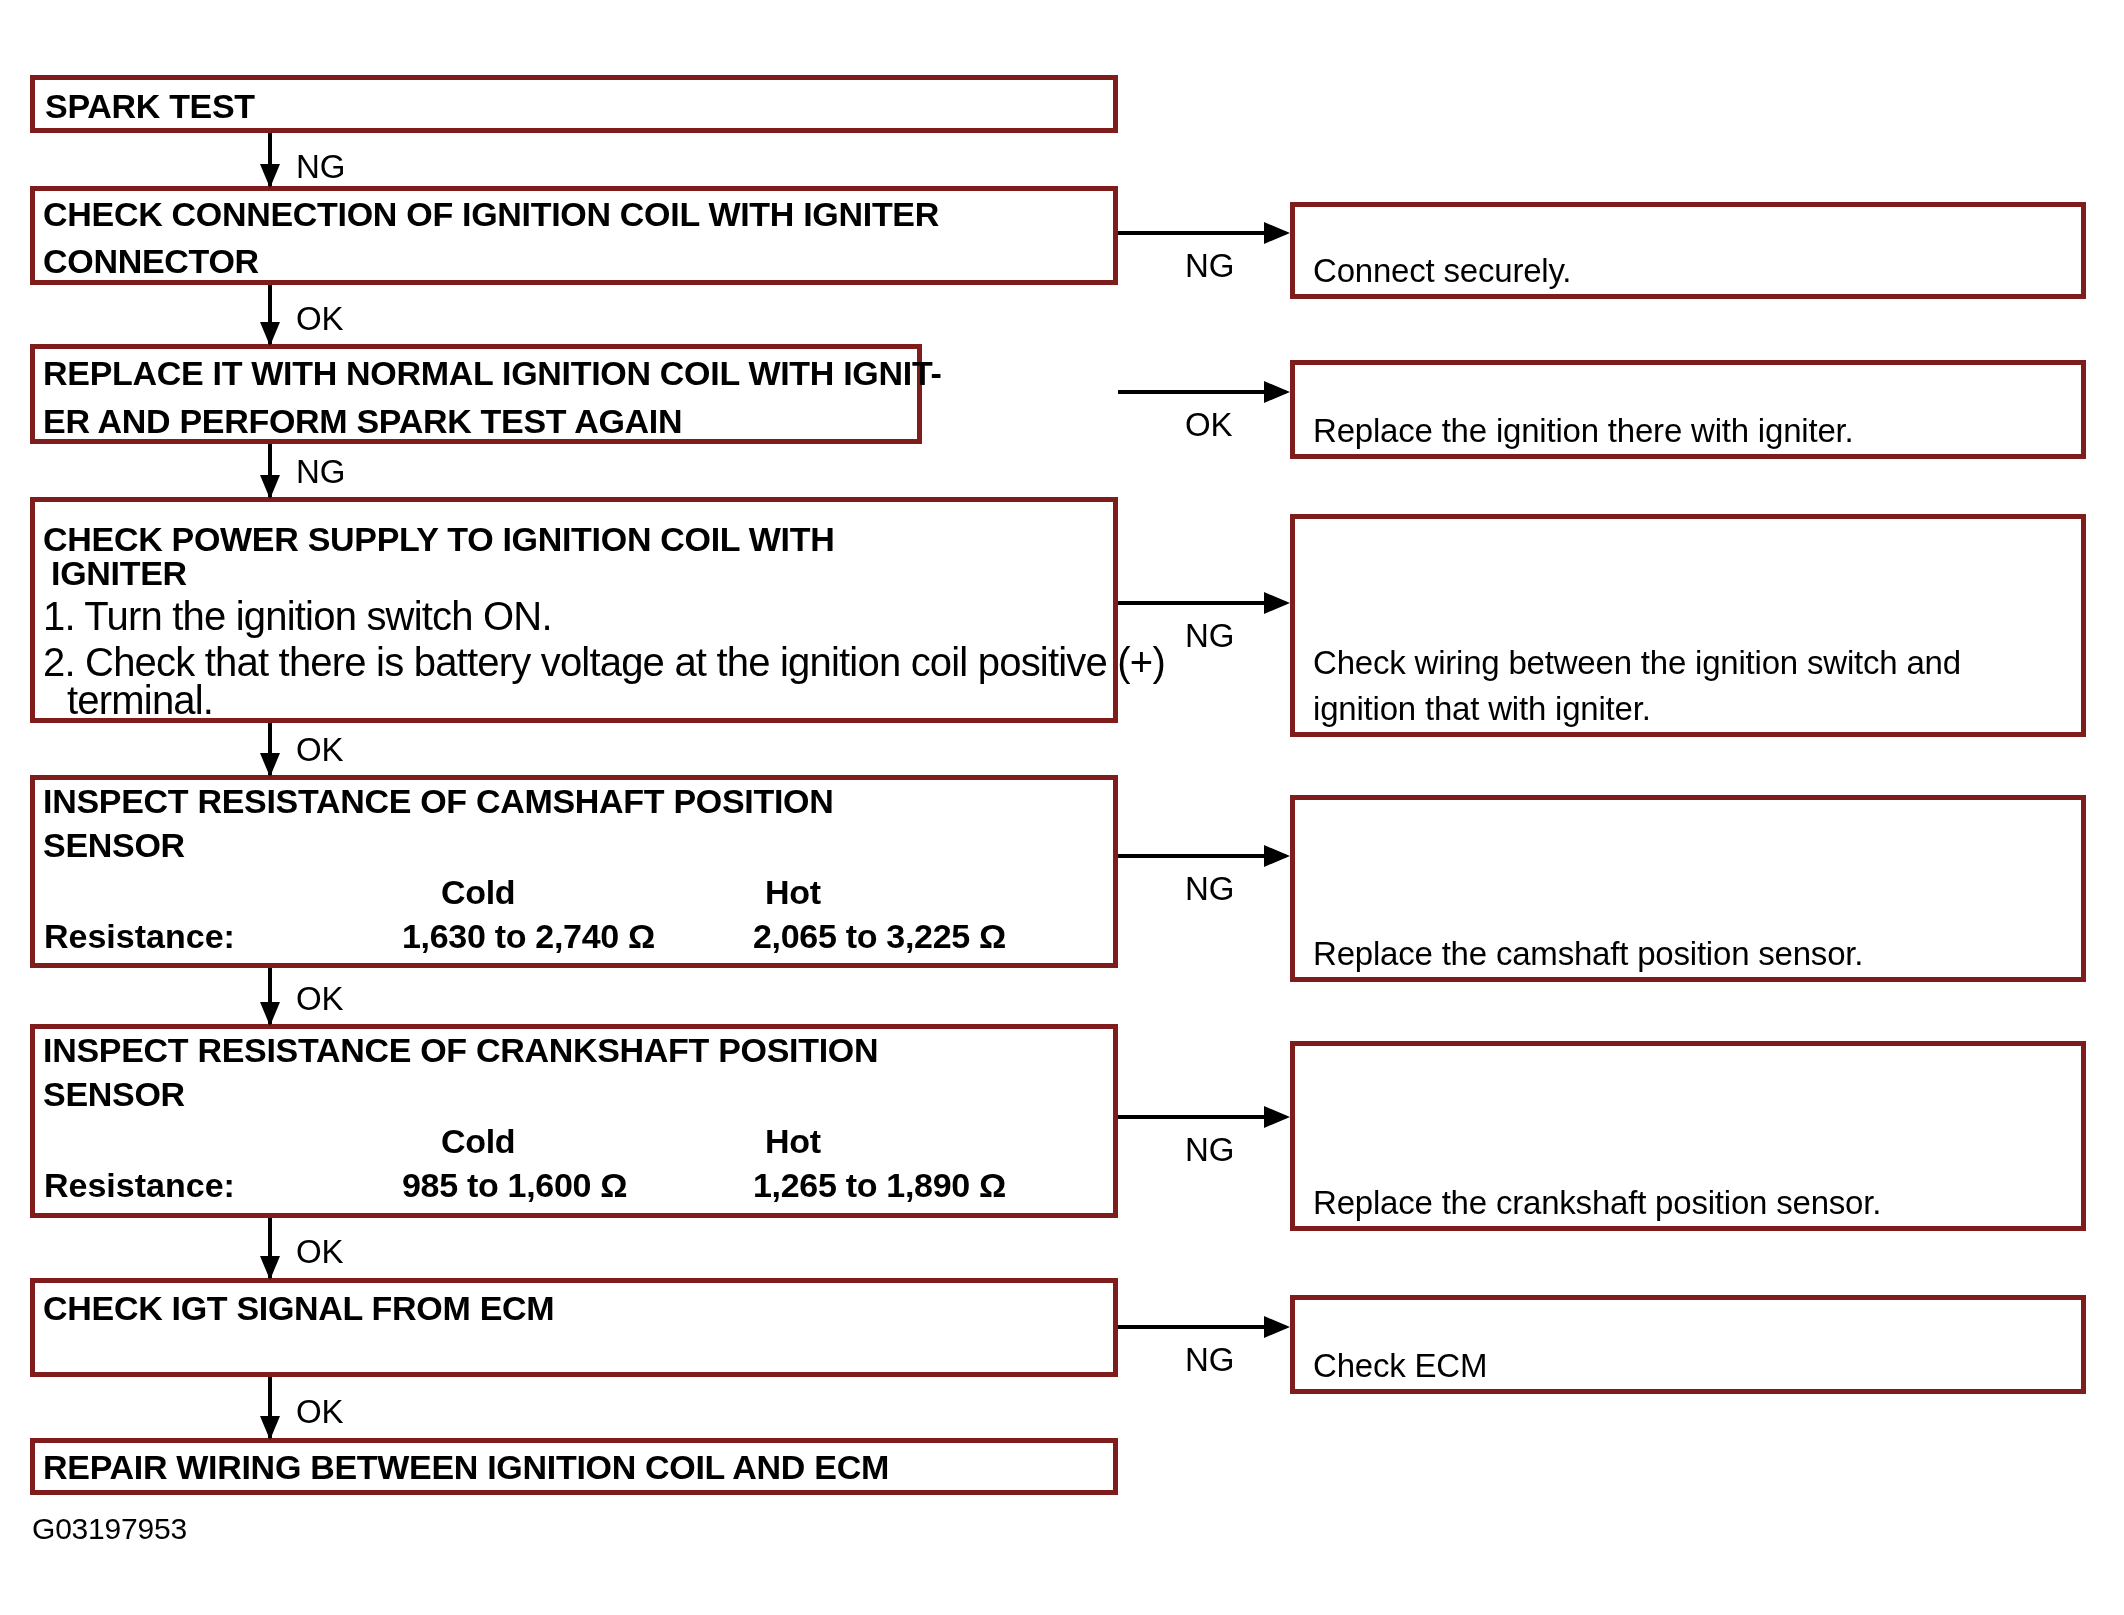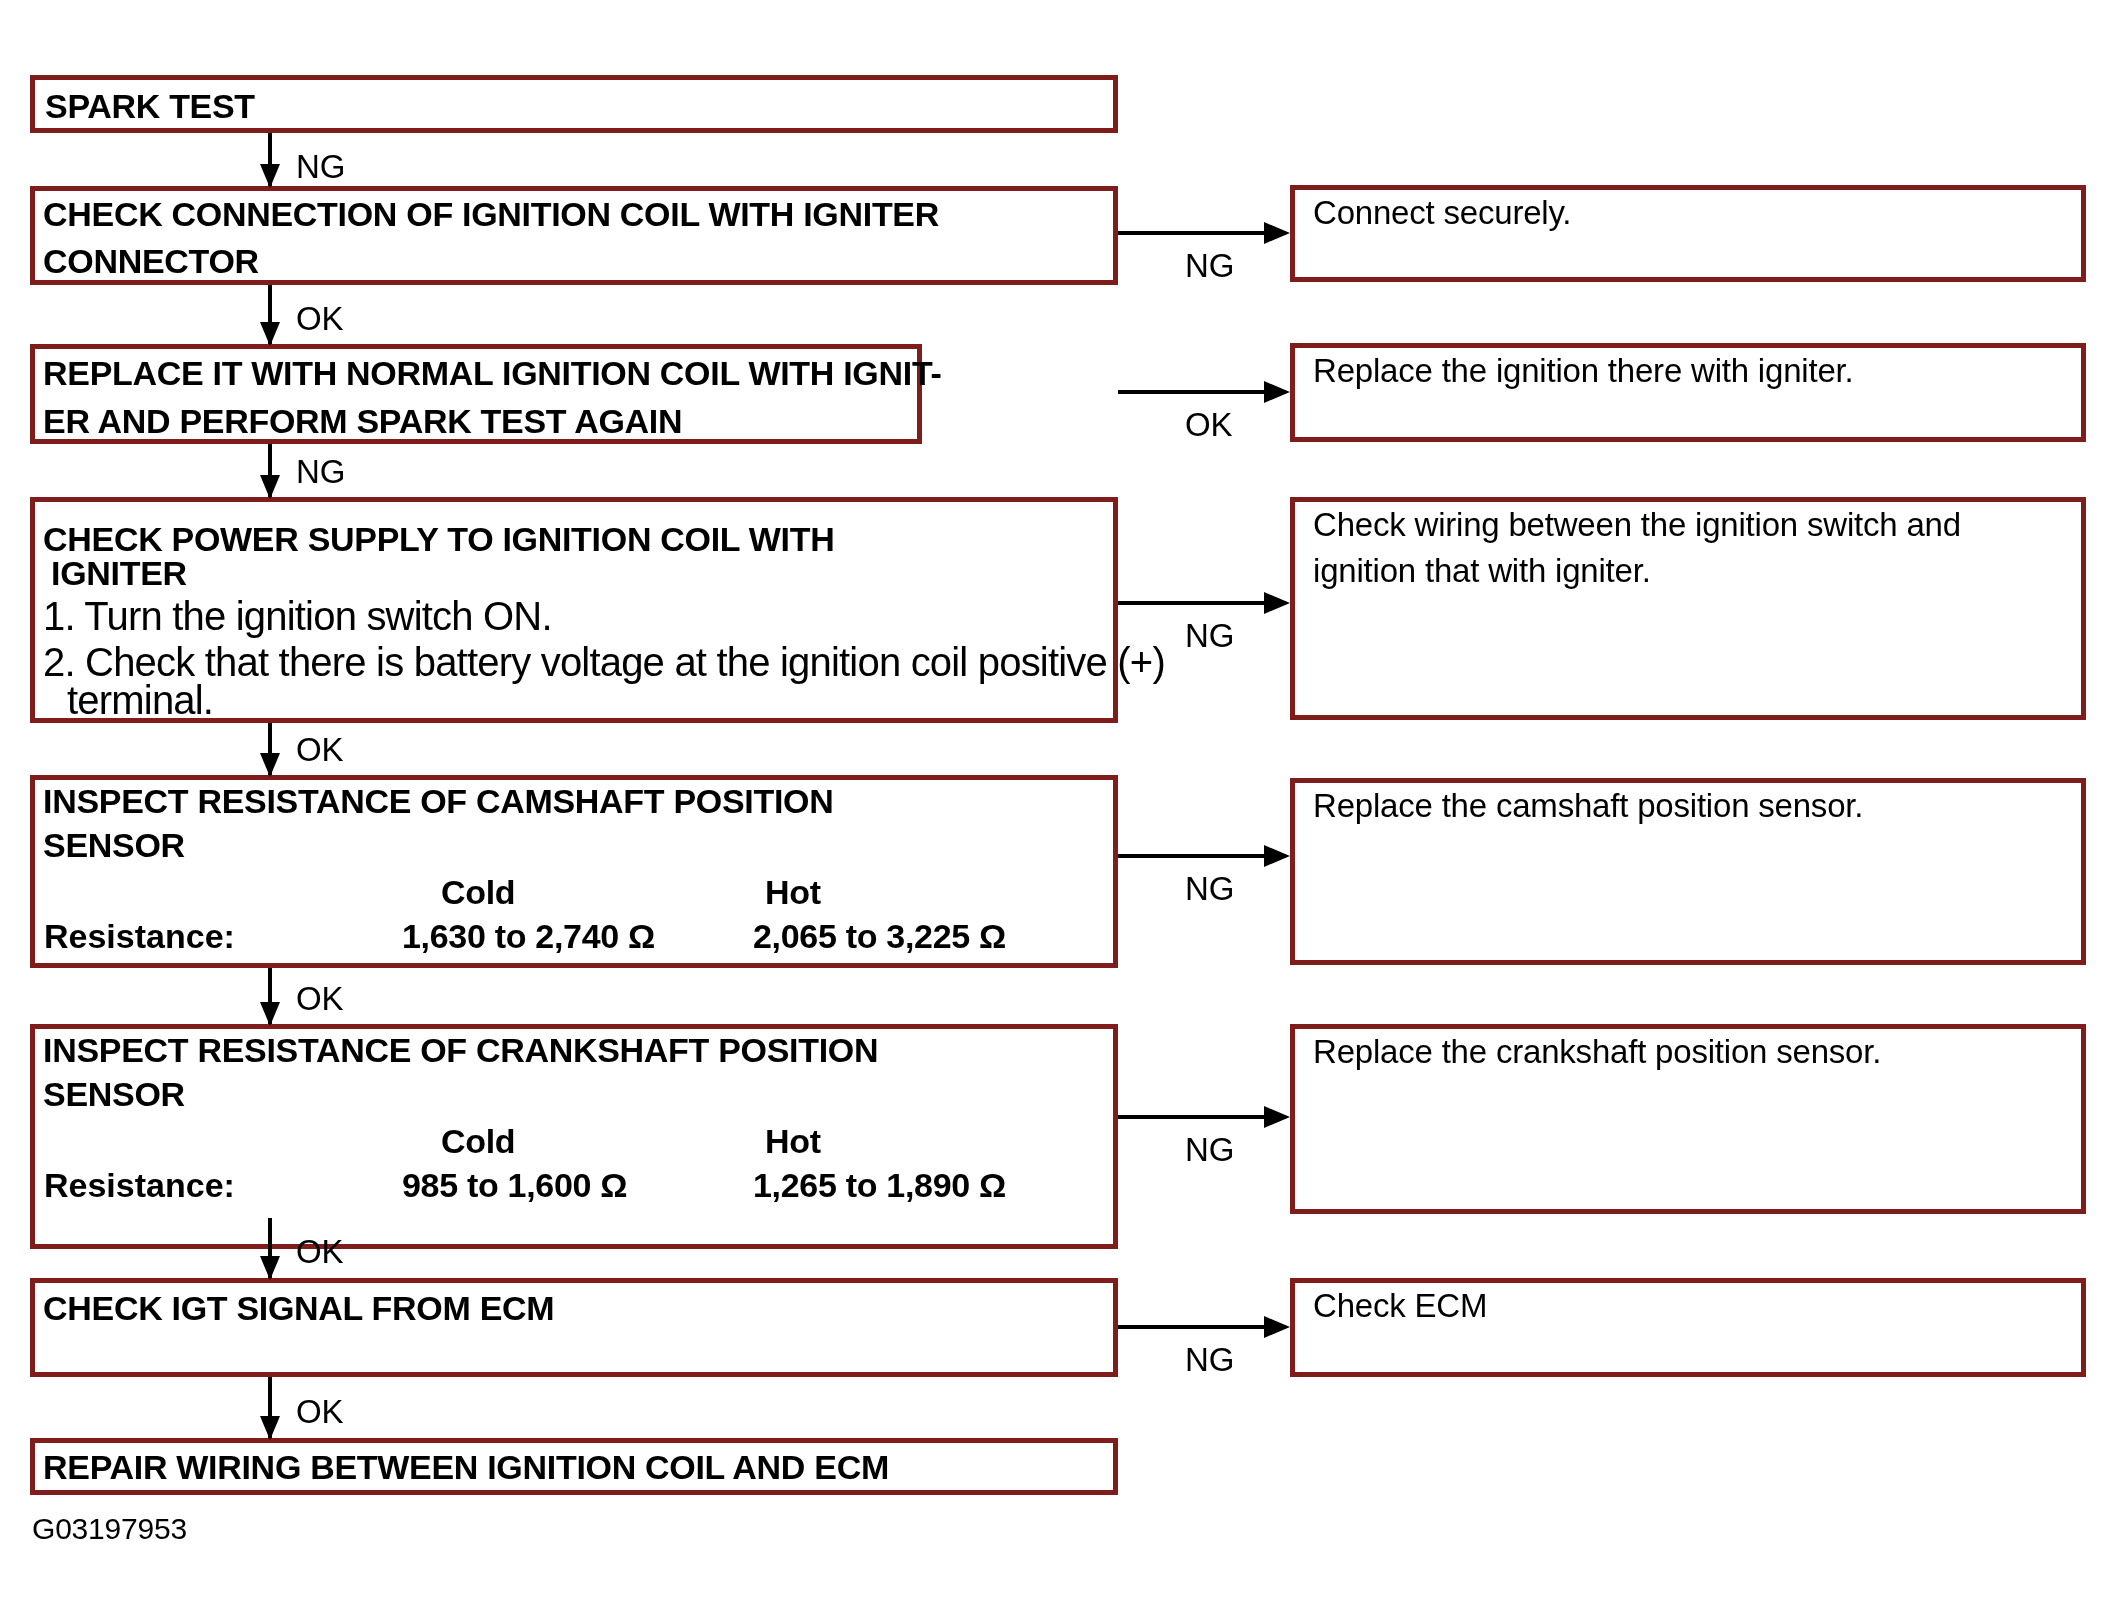--- a/index.html
+++ b/index.html
@@ -16,23 +16,23 @@
     position:absolute;
     background:#ffffff;
     border:5px solid #7f1d1d;
   }
   .line{ position:absolute; white-space:nowrap; }
   .ttl{ font-size:34px; font-weight:bold; letter-spacing:-0.3px; }
   .stp{ font-size:40px; font-weight:normal; letter-spacing:-0.8px; }
   .tbl{ font-size:34px; font-weight:bold; letter-spacing:-0.3px; }
   .tbl-label{ font-size:34px; font-weight:bold; }
   .result{
-    display:flex; flex-direction:column; justify-content:flex-start;
+    display:flex; flex-direction:column; justify-content:flex-end;
     padding-left:18px;
-    font-size:33px; letter-spacing:-0.2px; line-height:46px;
+    font-size:33px; letter-spacing:-0.2px; line-height:46px;margin-top:17px;
   }
   .result span{ white-space:nowrap; }
   .conn-label{
     position:absolute;
     font-size:33px; letter-spacing:-0.2px;
     white-space:nowrap;
   }
   .varrow{
     position:absolute; width:4px; background:#000000;
   }
@@ -90,21 +90,21 @@
   <div class="box" style="left:30px; top:775px; width:1088px; height:193px;">
     <span class="line ttl" style="left:8px; top:2px;">INSPECT RESISTANCE OF CAMSHAFT POSITION</span>
     <span class="line ttl" style="left:8px; top:46px;">SENSOR</span>
     <span class="line tbl" style="left:406px; top:93px; width:240px;">Cold</span>
     <span class="line tbl" style="left:730px; top:93px; width:240px;">Hot</span>
     <span class="line tbl-label" style="left:9px; top:137px;">Resistance:</span>
     <span class="line tbl" style="left:367px; top:137px; width:360px;">1,630 to 2,740 Ω</span>
     <span class="line tbl" style="left:718px; top:137px; width:360px;">2,065 to 3,225 Ω</span>
   </div>
 
-  <div class="box" style="left:30px; top:1024px; width:1088px; height:225px;">
+  <div class="box" style="left:30px; top:1024px; width:1088px; height:194px;">
     <span class="line ttl" style="left:8px; top:2px;">INSPECT RESISTANCE OF CRANKSHAFT POSITION</span>
     <span class="line ttl" style="left:8px; top:46px;">SENSOR</span>
     <span class="line tbl" style="left:406px; top:93px; width:240px;">Cold</span>
     <span class="line tbl" style="left:730px; top:93px; width:240px;">Hot</span>
     <span class="line tbl-label" style="left:9px; top:137px;">Resistance:</span>
     <span class="line tbl" style="left:367px; top:137px; width:360px;">985 to 1,600 Ω</span>
     <span class="line tbl" style="left:718px; top:137px; width:360px;">1,265 to 1,890 Ω</span>
   </div>
 
   <div class="box" style="left:30px; top:1278px; width:1088px; height:99px;">

